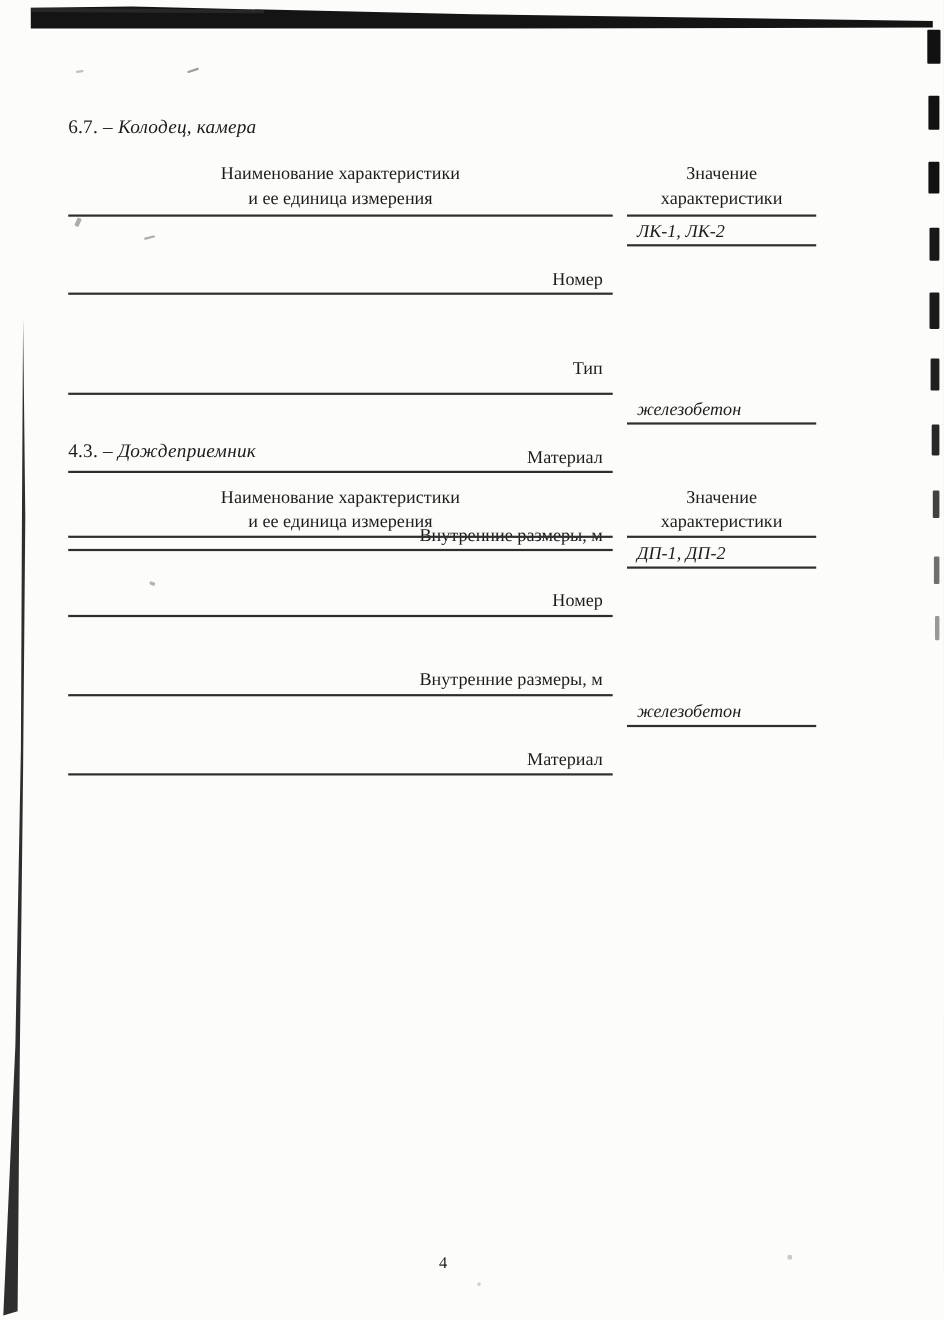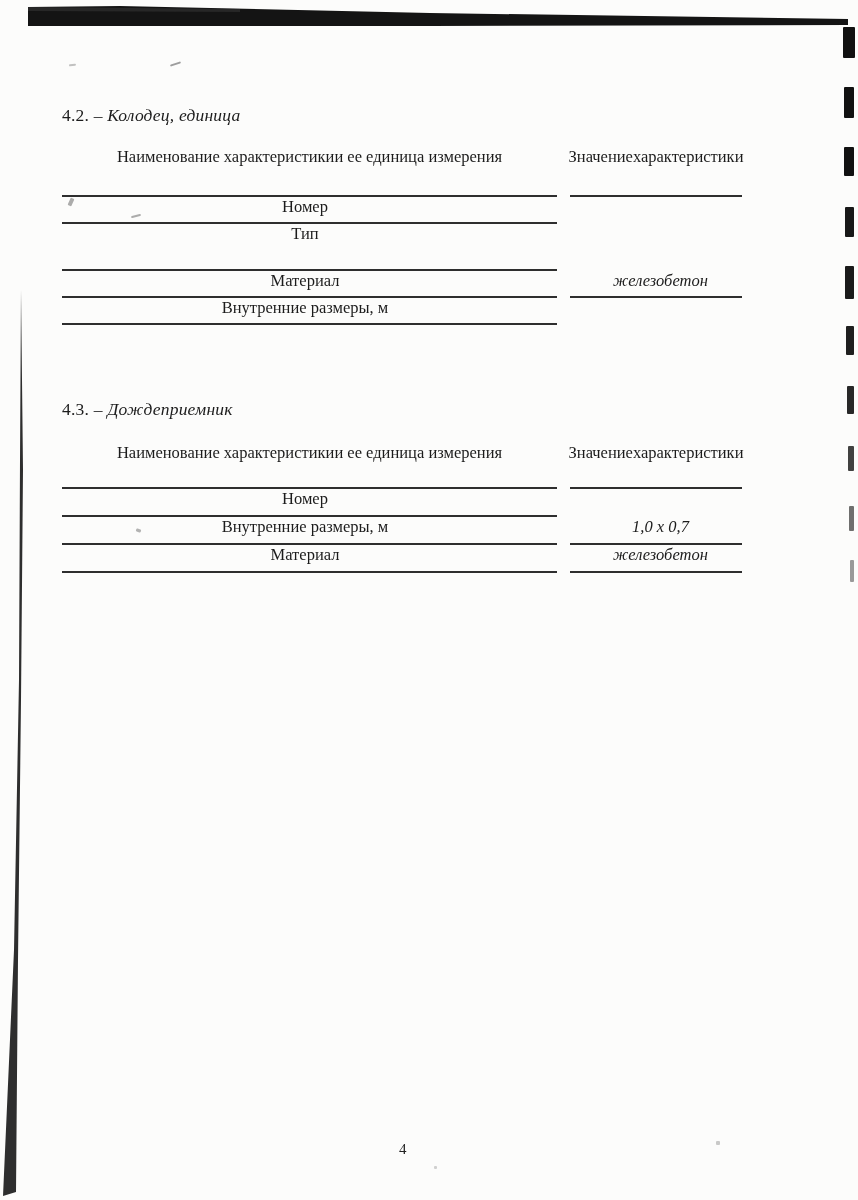--- a/index.html
+++ b/index.html
@@ -71,32 +71,32 @@
     font-size: 16.5px;
   }
   .t1 { top: 146px; }
   .t2 { top: 442px; }
 
   .trow { display: flex; box-sizing: border-box; }
   .cell {
     box-sizing: border-box;
     border-bottom: 2px solid #2e2e2e;
     display: flex;
-    flex-direction: row;
+    flex-direction: column;
     justify-content: center;
   }
   .cell.name  { width: 495px; }
   .cell.gap   { width: 13px; border-bottom: none; }
   .cell.value { width: 172px; }
 
   .thead .cell { text-align: center; line-height: 22px; padding-bottom: 3px; }
   .t1 .thead .cell { height: 51px; }
   .t2 .thead .cell { height: 47px; }
 
-  .drow .cell.name  { text-align: right; padding-right: 9px; }
+  .drow .cell.name  { text-align: right; padding-right: 9px; margin-top: 44px; }
   .drow .cell.value {
     text-align: left; padding-left: 9px;
     font-style: italic; line-height: 19px;
   }
   .rh27 .cell { height: 27px; }
   .rh47 .cell { height: 47px; }
   .rh28 .cell { height: 28px; }
 
   
   .cell.name, .cell.value { border-image: none; }
@@ -136,40 +136,41 @@
 
   <div class="speck sp1"></div>
   <div class="speck sp2"></div>
   <div class="speck sp3"></div>
   <div class="speck sp4"></div>
   <div class="speck sp5"></div>
   <div class="speck sp6"></div>
   <div class="speck sp7"></div>
 
   <div class="section-heading h-42">
-    <span class="num">4.2.</span>
+    <span class="num">6.7.</span>
     <span class="num">–</span>
-    <span class="ttl">Колодец, единица</span>
+    <span class="ttl">Колодец, камера</span>
   </div>
 
   <div class="char-table t1">
     <div class="trow thead">
       <div class="cell name">
         <span>Наименование характеристики</span>
         <span>и ее единица измерения</span>
       </div>
       <div class="cell gap"></div>
       <div class="cell value">
         <span>Значение</span>
         <span>характеристики</span>
       </div>
     </div>
     <div class="trow drow rh27">
       <div class="cell name">Номер</div>
       <div class="cell gap"></div>
+      <div class="cell value">ЛК-1, ЛК-2</div>
     </div>
     <div class="trow drow rh47">
       <div class="cell name">Тип</div>
       <div class="cell gap"></div>
     </div>
     <div class="trow drow rh27">
       <div class="cell name">Материал</div>
       <div class="cell gap"></div>
       <div class="cell value">железобетон</div>
     </div>
@@ -193,25 +194,25 @@
       </div>
       <div class="cell gap"></div>
       <div class="cell value">
         <span>Значение</span>
         <span>характеристики</span>
       </div>
     </div>
     <div class="trow drow rh28">
       <div class="cell name">Номер</div>
       <div class="cell gap"></div>
+      <div class="cell value">ДП-1, ДП-2</div>
     </div>
     <div class="trow drow rh28">
       <div class="cell name">Внутренние размеры, м</div>
       <div class="cell gap"></div>
-      <div class="cell value">1,0 х 0,7</div>
     </div>
     <div class="trow drow rh28">
       <div class="cell name">Материал</div>
       <div class="cell gap"></div>
       <div class="cell value">железобетон</div>
     </div>
   </div>
 
   <div class="page-number">4</div>
 

